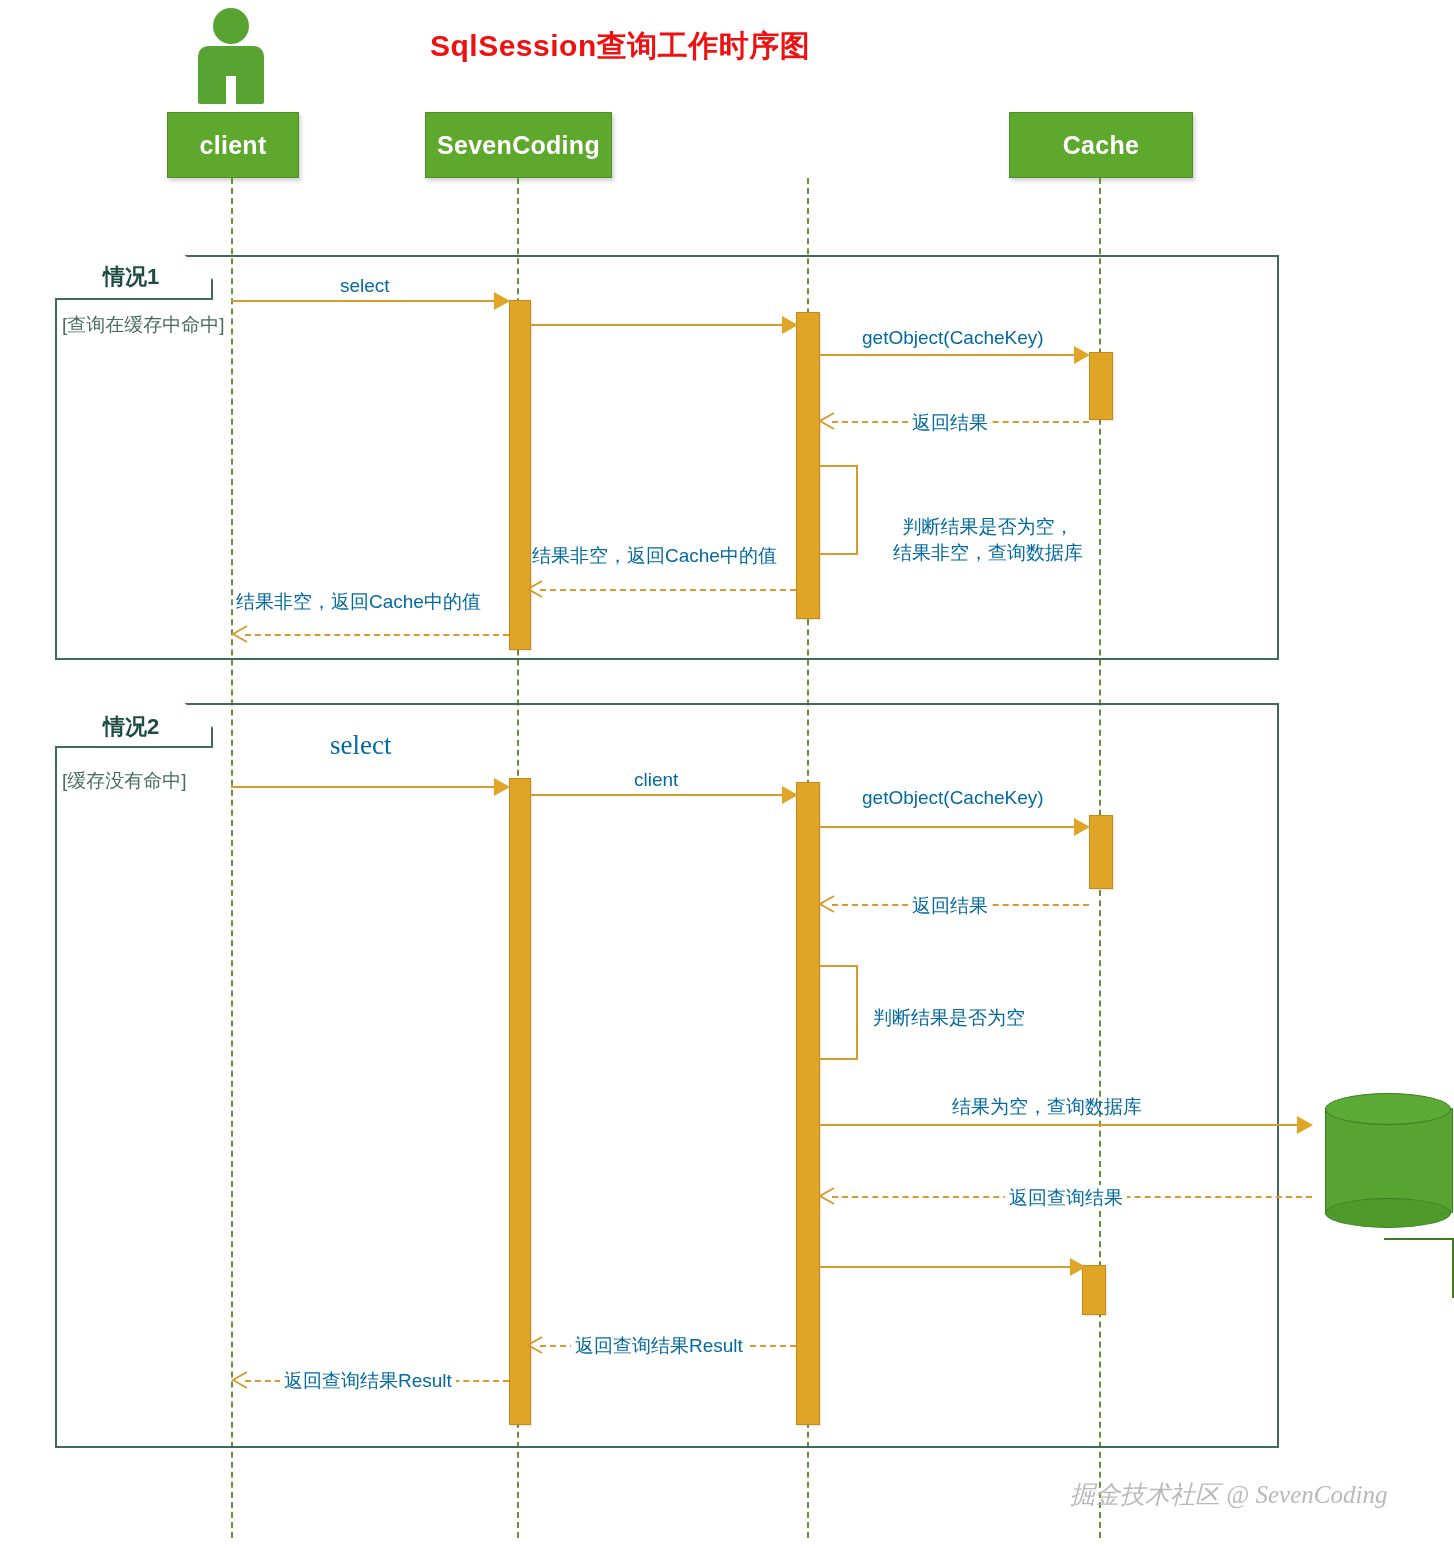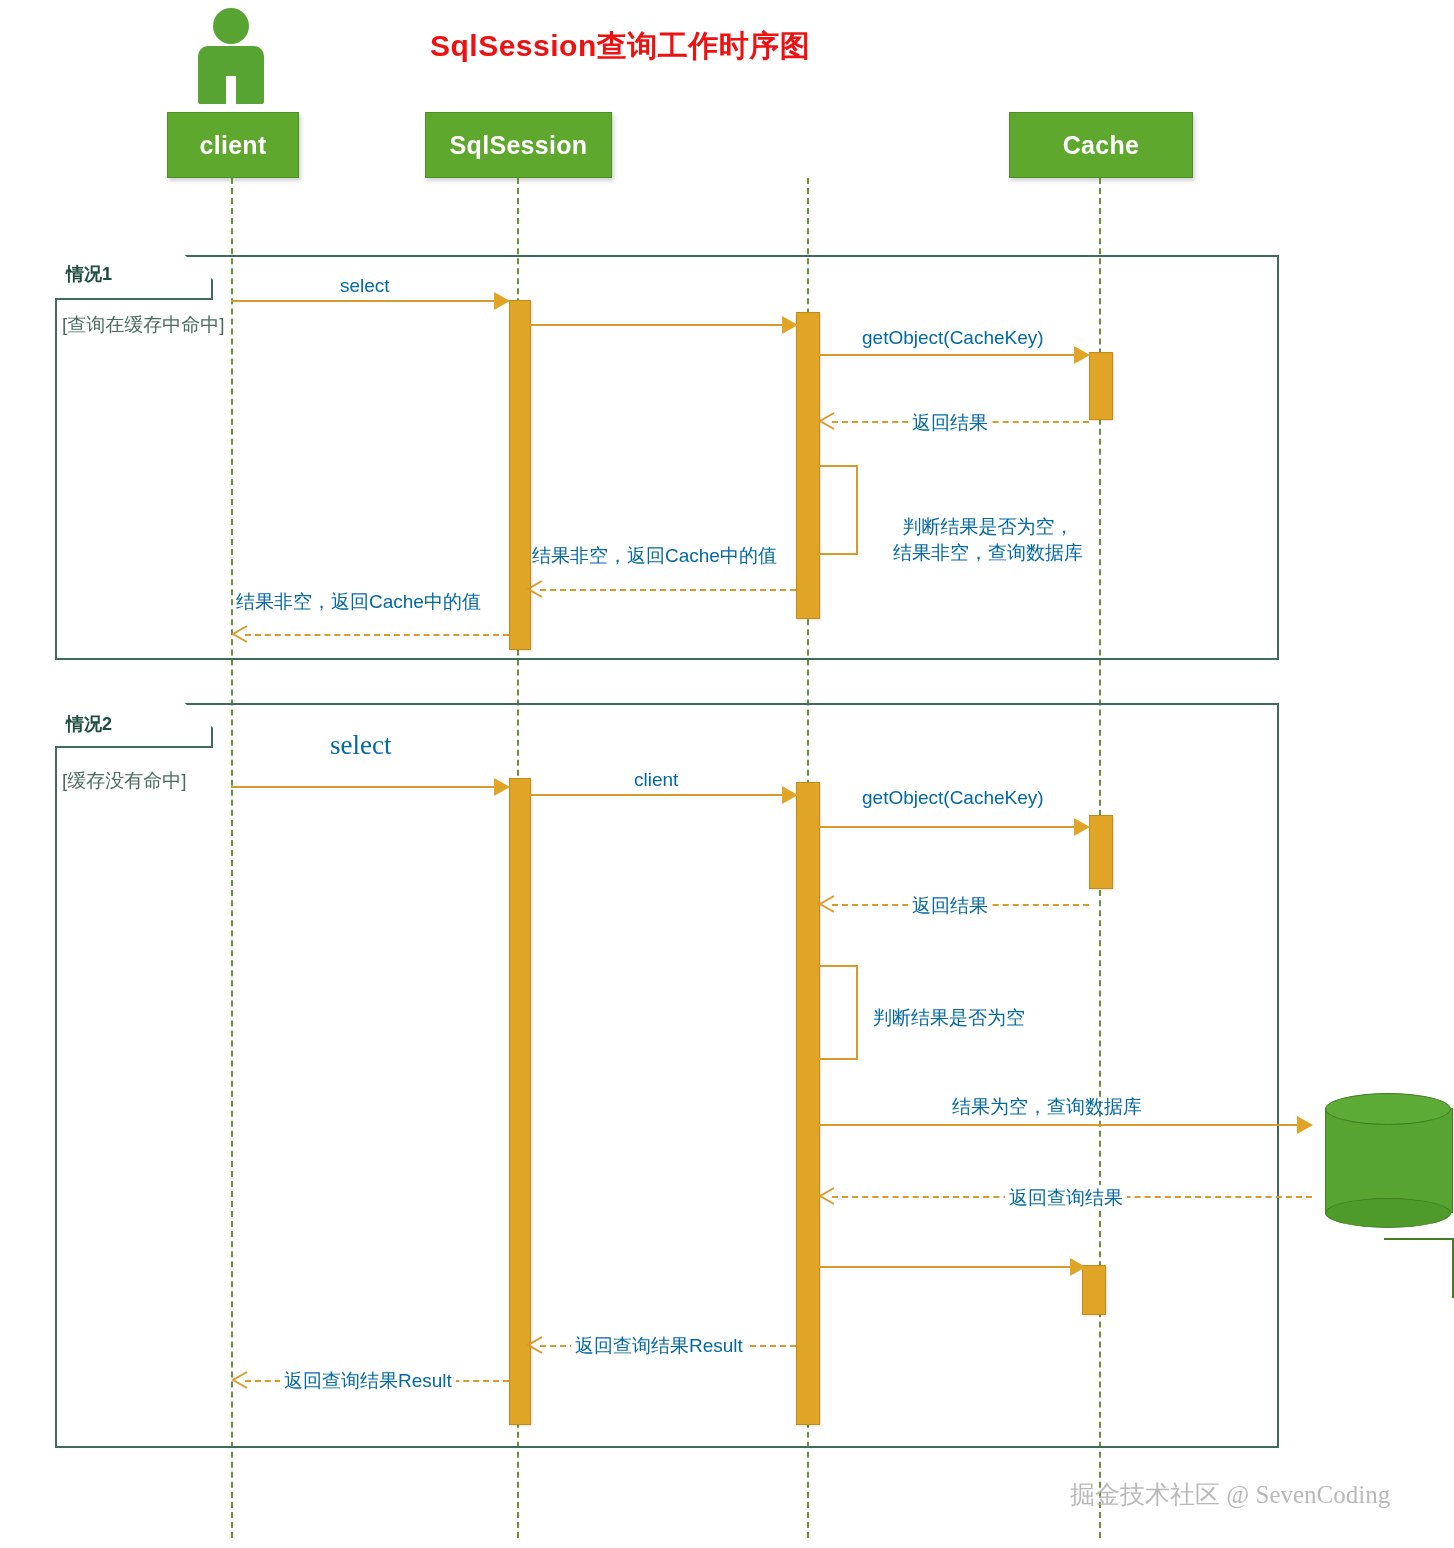--- a/index.html
+++ b/index.html
@@ -61,22 +61,23 @@
   .frag-tab{
     position:absolute;
     border:2px solid #3f6b5d;
     border-top:none;border-left:none;
     box-sizing:border-box;
     background:#ffffff;
     clip-path:polygon(0 0,82% 0,100% 55%,100% 100%,0 100%);
   }
   .frag-label{
     position:absolute;
-    color:#1e4c40;font-weight:bold;font-size:18px;
+    color:#1e4c40;font-weight:bold;font-size:22px;
     white-space:nowrap;
+    margin-left:37px;
   }
   .frag-cond{
     position:absolute;
     color:#4a6b61;font-size:19px;white-space:nowrap;
   }
 
   
   .activation{
     position:absolute;
     background:#e0a526;
@@ -160,21 +161,21 @@
   <div>
     <div class="actor-head" style="left:213px;top:8px;width:36px;height:36px;"></div>
     <div class="actor-body" style="left:198px;top:46px;width:66px;height:58px;"></div>
     <div class="actor-leg-gap" style="left:226px;top:76px;width:10px;height:30px;"></div>
   </div>
 
   <div class="pbox" style="left:167px;top:112px;width:130px;height:64px;">
     <span>client</span>
   </div>
   <div class="pbox" style="left:425px;top:112px;width:185px;height:64px;">
-    <span>SqlSession</span>
+    <span>SevenCoding</span>
   </div>
   <div class="pbox" style="left:1009px;top:112px;width:182px;height:64px;">
     <span>Cache</span>
   </div>
 
   <div class="lifeline" style="left:231px;top:178px;height:1360px;"></div>
   <div class="lifeline" style="left:517px;top:178px;height:1360px;"></div>
   <div class="lifeline" style="left:807px;top:178px;height:1360px;"></div>
   <div class="lifeline" style="left:1099px;top:178px;height:1360px;"></div>
 
@@ -295,15 +296,15 @@
   <div class="msg-text" style="left:280px;top:1368px;background:#fff;padding:0 4px;">返回查询结果Result</div>
 
   <div class="db">
     <div class="db-body" style="left:1325px;top:1108px;width:126px;height:105px;"></div>
     <div class="db-top" style="left:1325px;top:1093px;width:124px;height:30px;"></div>
     <div class="db-bottom" style="left:1325px;top:1198px;width:124px;height:28px;"></div>
     <div class="db-line" style="left:1384px;top:1238px;width:70px;height:2px;"></div>
     <div class="db-line" style="left:1452px;top:1238px;width:2px;height:60px;"></div>
   </div>
 
-  <div class="watermark" style="left:1070px;top:1478px;">掘金技术社区 @ SevenCoding</div>
+  <div class="watermark" style="left:1070px;top:1478px;font-style:italic;">掘金技术社区 @ SevenCoding</div>
 
 </div>
 
 </body></html>

